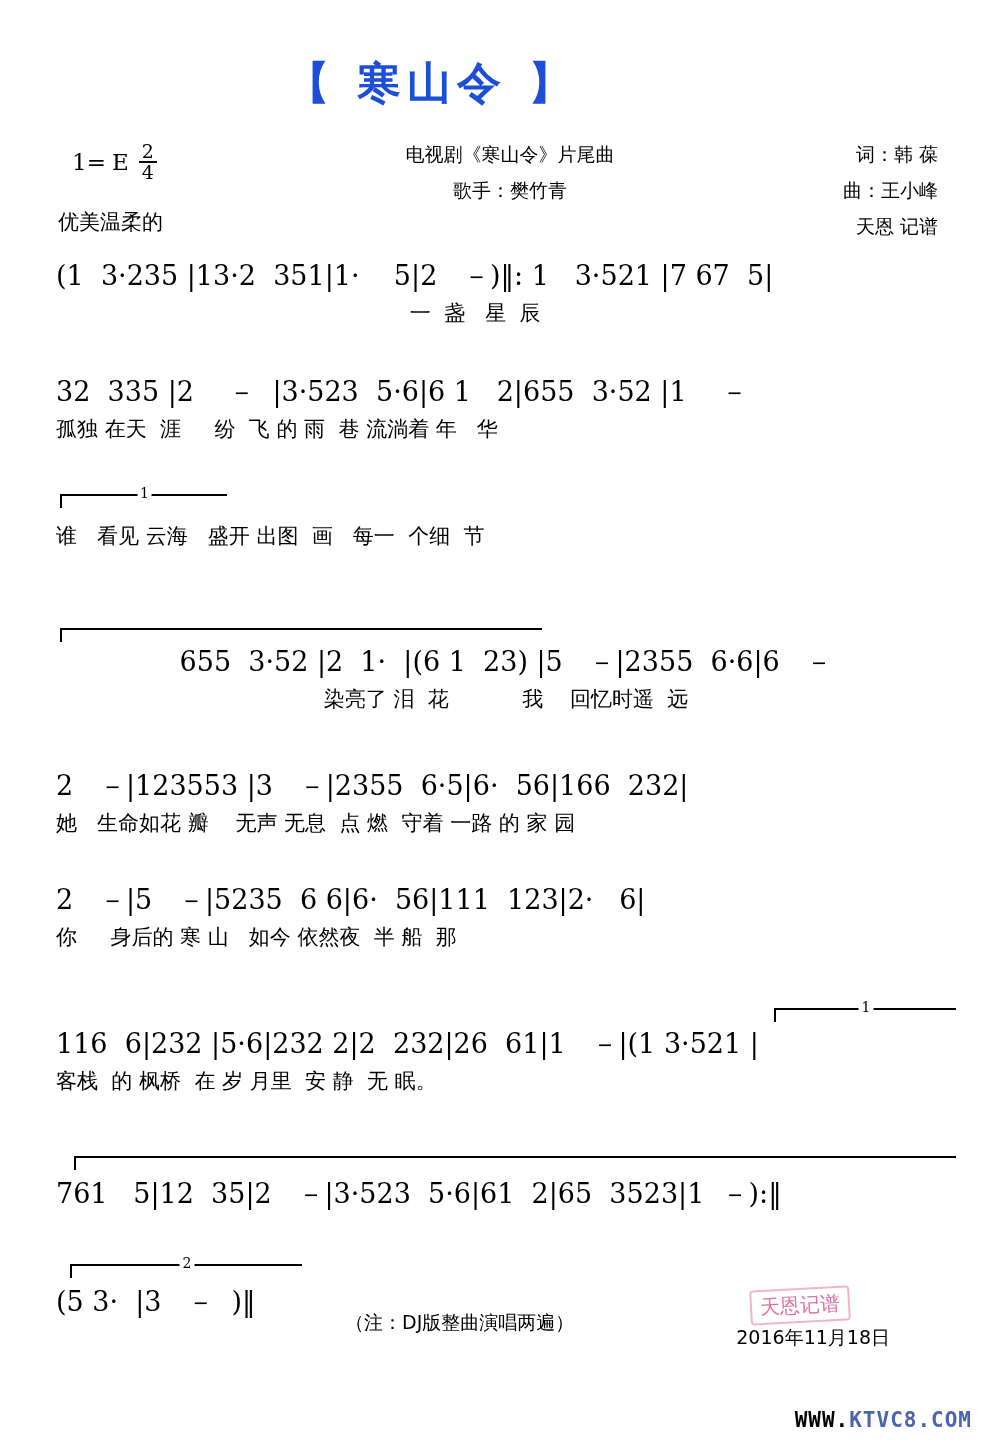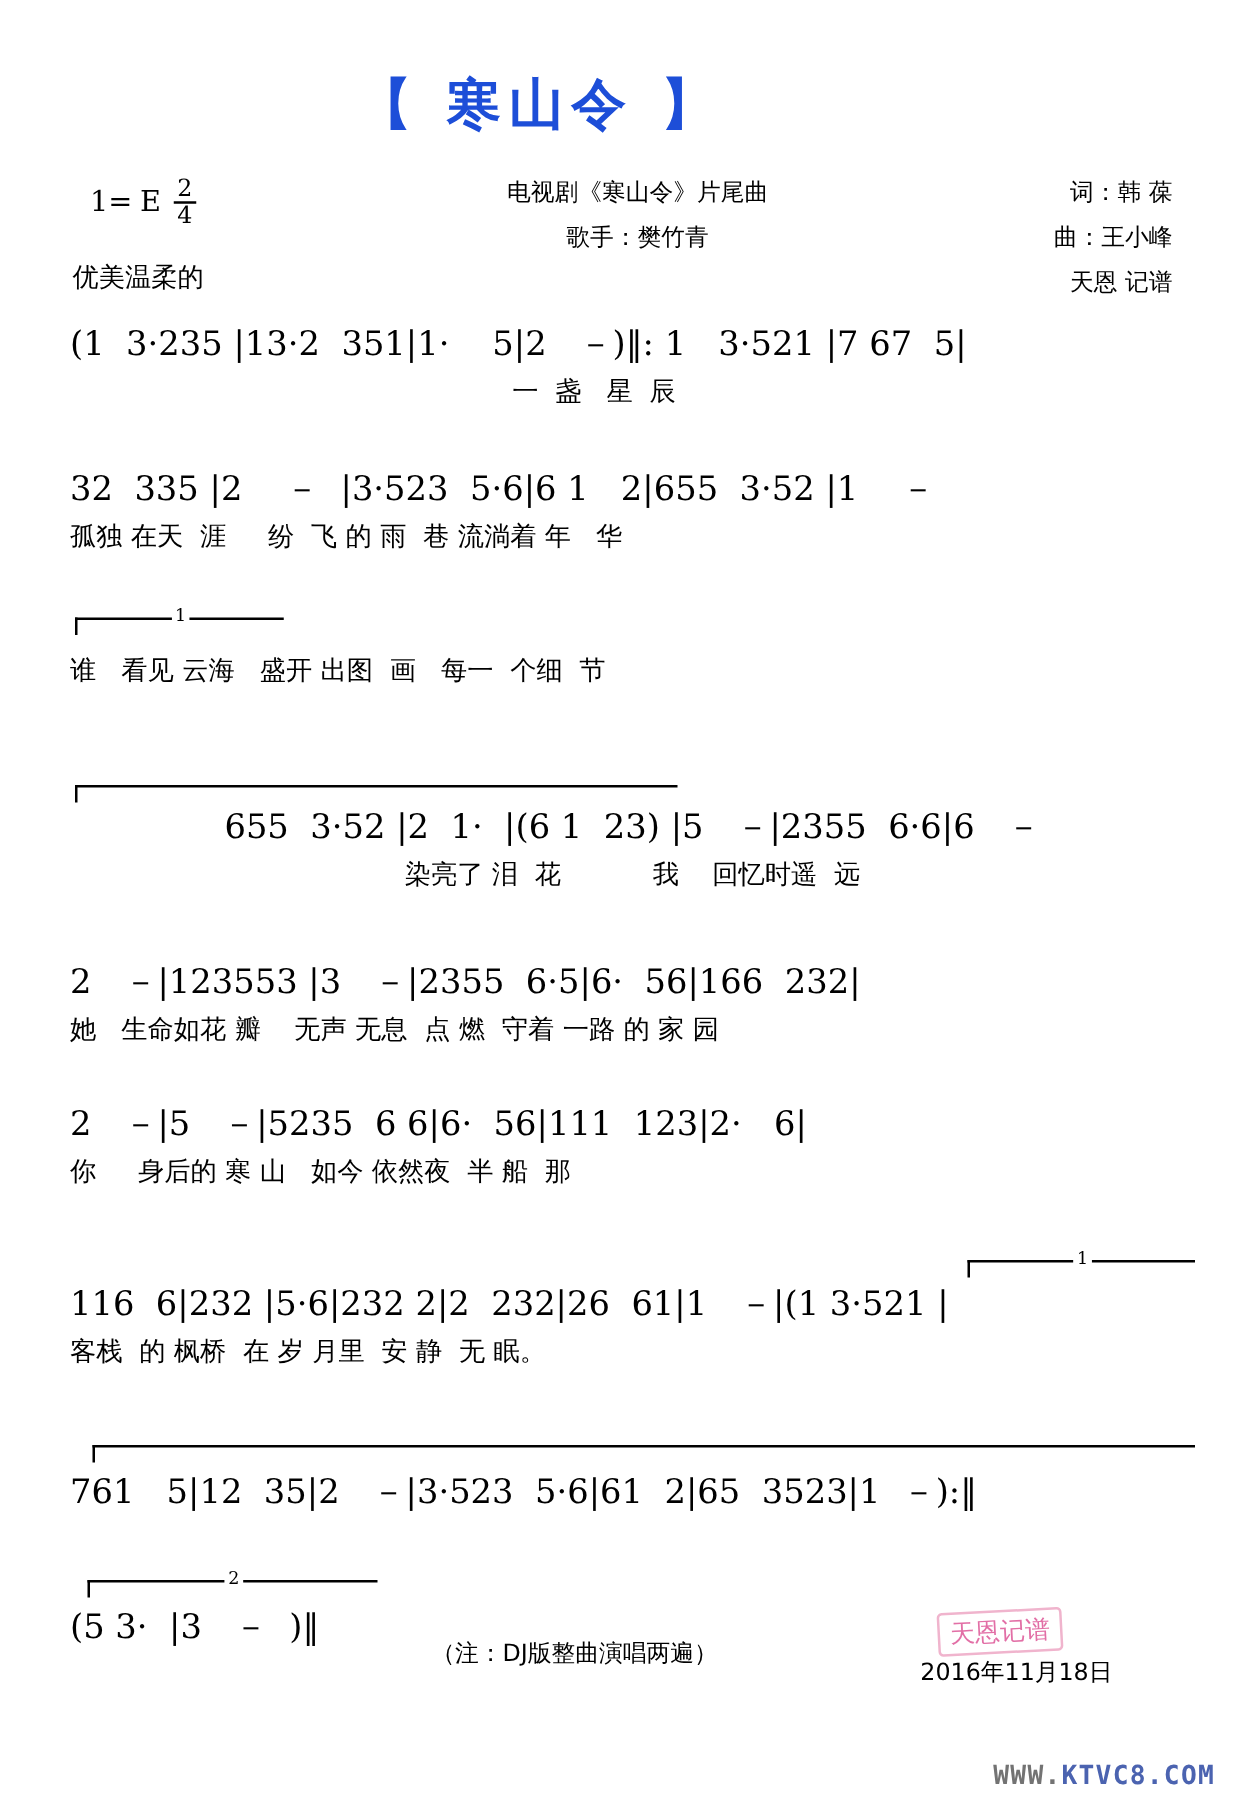--- a/index.html
+++ b/index.html
@@ -81,21 +81,21 @@
   .date{
     position:absolute;right:110px;top:1325px;
     font-size:19px;
   }
   .site{
     position:absolute;right:28px;bottom:18px;
     font-size:21px;font-weight:bold;
     font-family:"DejaVu Sans Mono","Liberation Mono",monospace;
     color:#4b63b0;letter-spacing:1px;
   }
-  .site .w{color:#737373;}
+  .site .w{color:#000000;}
 </style>
 </head>
 <body>
 
 <div class="title">【 寒山令 】</div>
 
 <div class="key-sig">
   <span>1=</span>
   <span>E</span>
   <span class="frac">

